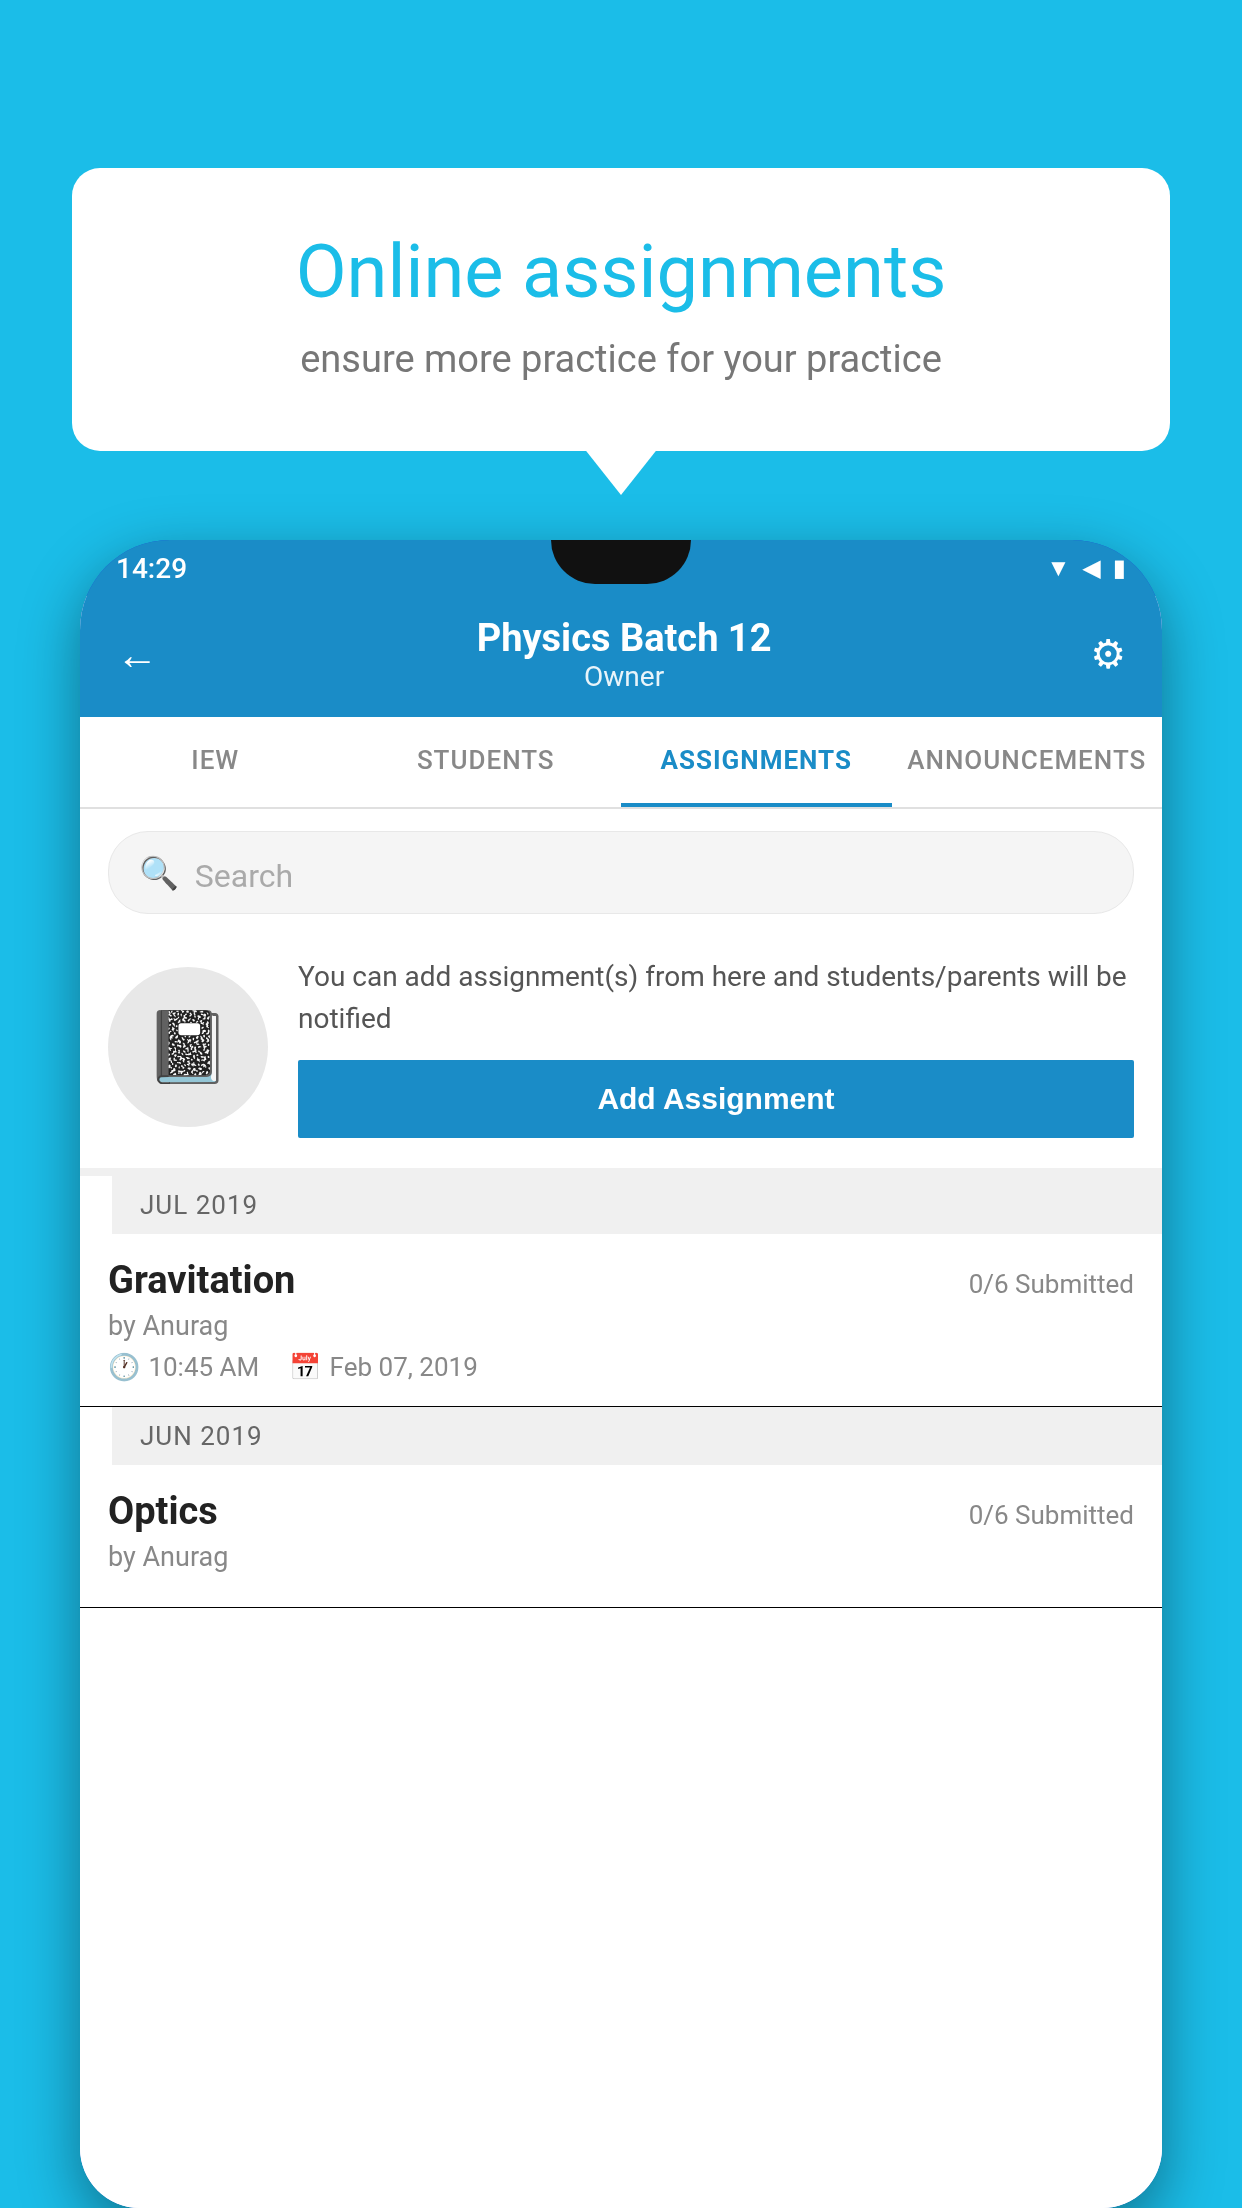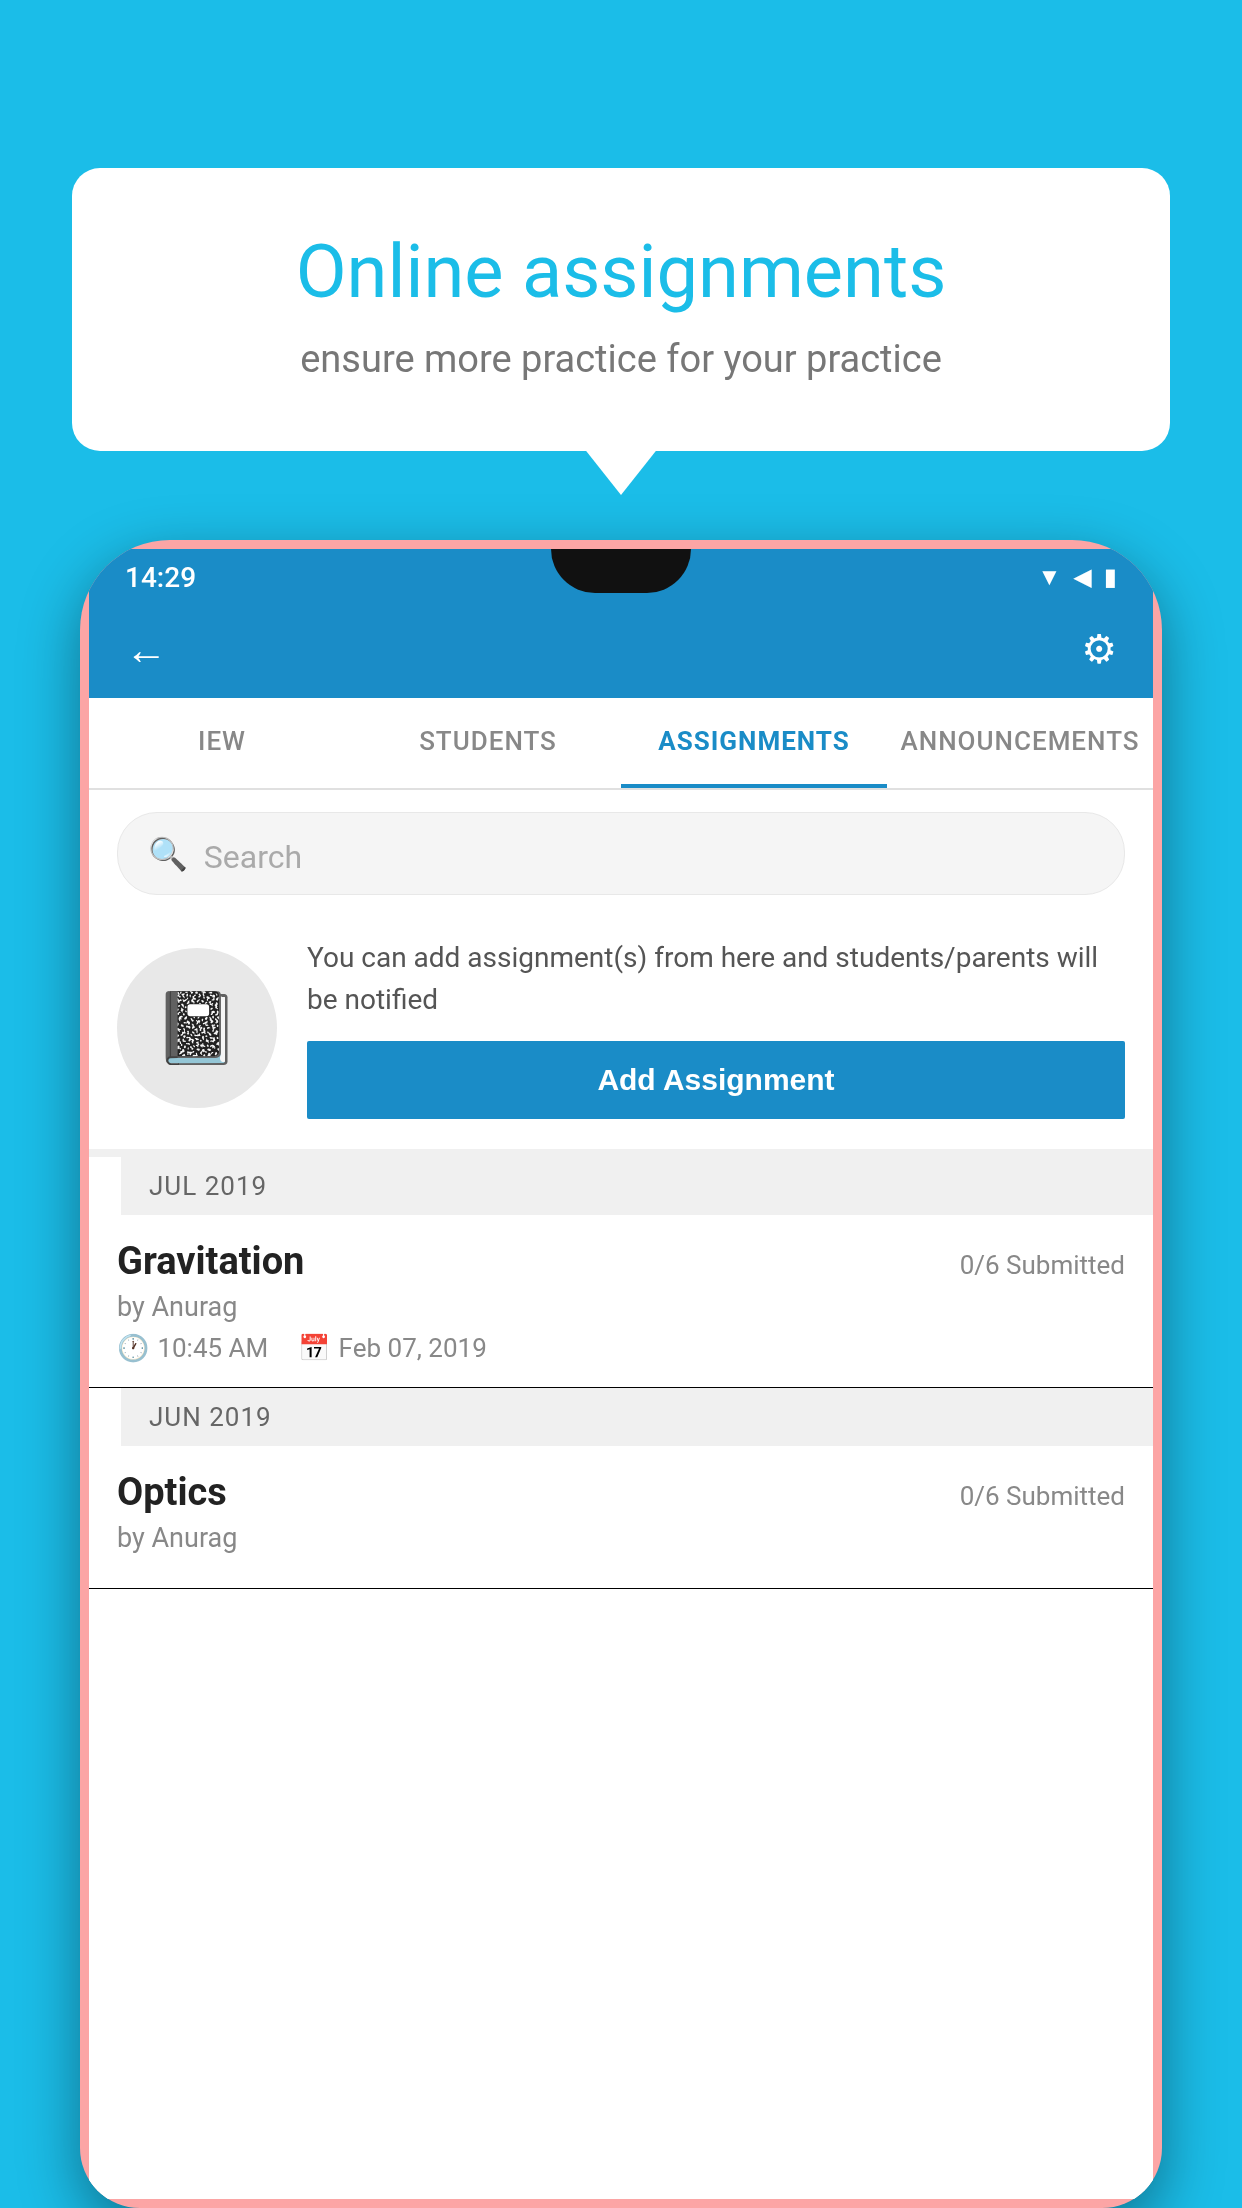--- a/index.html
+++ b/index.html
@@ -48,23 +48,23 @@
       font-weight: 400;
     }
 
     
     .phone-frame {
       position: absolute;
       top: 540px;
       left: 80px;
       right: 80px;
       bottom: 0;
-      background: #fca5a5;
+      background: #1d4ed8;
       border-radius: 90px 90px 60px 60px;
-      padding: 9px;
+      padding: 0;
       overflow: hidden;
       box-shadow: 0 20px 60px rgba(0,0,0,0.4);
     }
 
     
     .status-bar {
       background: #1a8cc7;
       height: 56px;
       display: flex;
       align-items: center;
@@ -305,20 +305,24 @@
       <span>▼</span>
       <span>◀</span>
       <span>▮</span>
     </div>
   </div>
 
   <div class="phone-screen">
 
     <div class="app-header">
       <span class="header-back">←</span>
+      <div class="header-center">
+        <div class="header-title">Physics Batch 12</div>
+        <div class="header-subtitle">Owner</div>
+      </div>
       <span class="header-settings">⚙</span>
     </div>
 
     <div class="tabs">
       <div class="tab">
         <span>IEW</span>
       </div>
       <div class="tab">
         <span>STUDENTS</span>
       </div>

